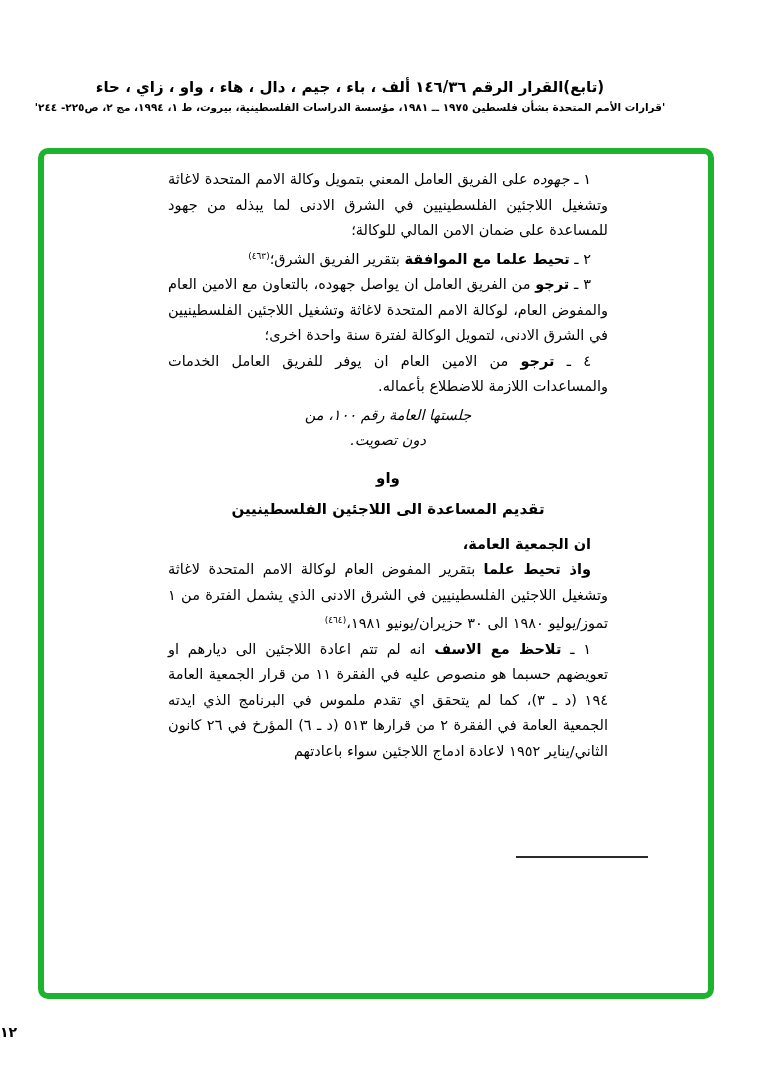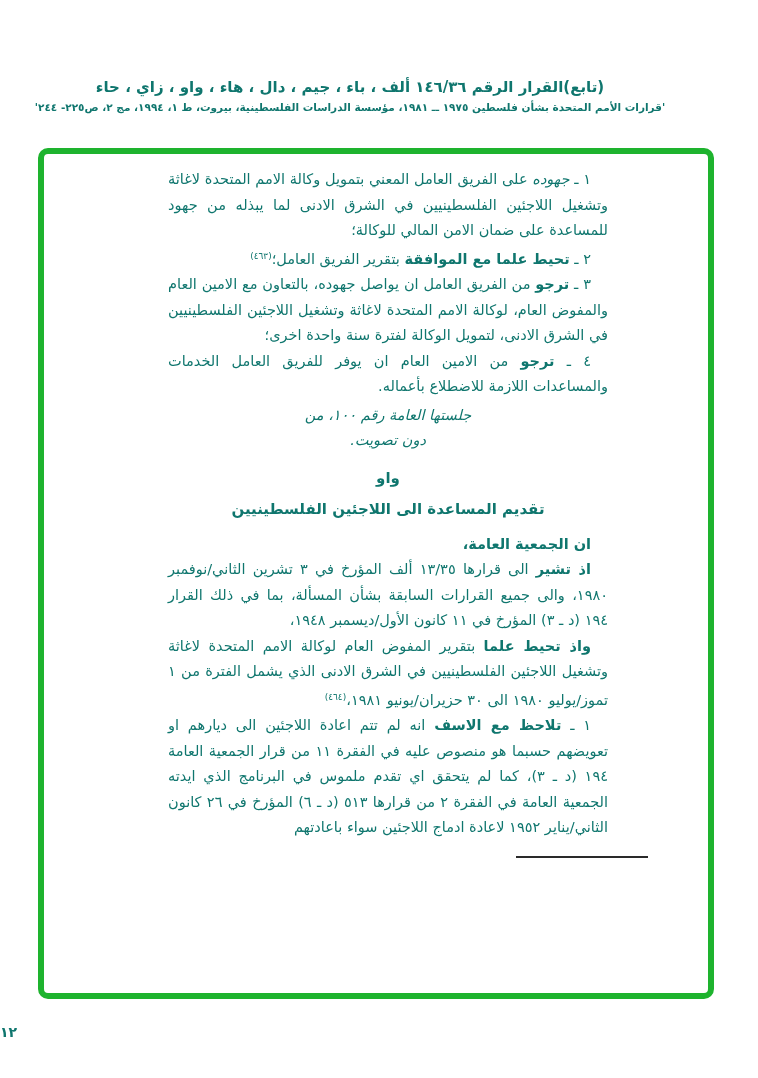--- a/index.html
+++ b/index.html
@@ -1,21 +1,21 @@
 <!DOCTYPE html>
 <html lang="ar"><head>
 <meta charset="utf-8">
 <style>
   html,body{margin:0;padding:0;background:#ffffff;}
   .page{
     position:relative;
     width:758px;height:1050px;
     background:#ffffff;
     font-family:"DejaVu Sans", sans-serif;
-    color:#0f766e;
+    color:#000000;
     overflow:hidden;
   }
   
   .header{
     position:absolute;top:78px;left:24px;width:652px;
     direction:rtl;text-align:center;
   }
   .header-line1{font-size:15px;font-weight:bold;letter-spacing:0;margin:0 0 5px 0;}
   .header-line2{font-size:10.5px;font-weight:bold;margin:0;}
   
@@ -76,37 +76,36 @@
     <p class="header-line1">(تابع)القرار الرقم ١٤٦/٣٦ ألف ، باء ، جيم ، دال ، هاء ، واو ، زاي ، حاء</p>
     <p class="header-line2">'قرارات الأمم المتحدة بشأن فلسطين ١٩٧٥ ــ ١٩٨١، مؤسسة الدراسات الفلسطينية، بيروت، ط ١، ١٩٩٤، مج ٢، ص٢٢٥- ٢٤٤'</p>
   </div>
 
   <div class="frame"></div>
 
   <div class="content">
 
     <div>
         <p class="para indent"><span>١ ـ </span><span style="font-style: italic;">جهوده</span><span> على الفريق العامل المعني بتمويل وكالة الامم المتحدة لاغاثة وتشغيل اللاجئين الفلسطينيين في الشرق الادنى لما يبذله من جهود للمساعدة على ضمان الامن المالي للوكالة؛</span></p>
-        <p class="para indent"><span>٢ ـ </span><span style="font-weight: bold;">تحيط علما مع الموافقة</span><span> بتقرير الفريق العامل؛</span><span class="fnref">(٤٦٣)</span></p>
+        <p class="para indent"><span>٢ ـ </span><span style="font-weight: bold;">تحيط علما مع الموافقة</span><span> بتقرير الفريق الشرق؛</span><span class="fnref">(٤٦٣)</span></p>
         <p class="para indent"><span>٣ ـ </span><span style="font-weight: bold;">ترجو</span><span> من الفريق العامل ان يواصل جهوده، بالتعاون مع الامين العام والمفوض العام، لوكالة الامم المتحدة لاغاثة وتشغيل اللاجئين الفلسطينيين في الشرق الادنى، لتمويل الوكالة لفترة سنة واحدة اخرى؛</span></p>
         <p class="para indent"><span>٤ ـ </span><span style="font-weight: bold;">ترجو</span><span> من الامين العام ان يوفر للفريق العامل الخدمات والمساعدات اللازمة للاضطلاع بأعماله.</span></p>
       </div>
 
     <div class="adoption">
         <div class="fn-line">جلستها العامة رقم ١٠٠، من</div>
         <div class="fn-line">دون تصويت.</div>
       </div>
 
     <div class="section-letter">واو</div>
 
     <div class="section-title">تقديم المساعدة الى اللاجئين الفلسطينيين</div>
 
     <div>
         <p class="para indent"><span style="font-weight: bold;">ان الجمعية العامة،</span></p>
-        <p class="para indent"><span style="font-weight: bold;">اذ تشير</span><span> الى قرارها ١٣/٣٥ ألف المؤرخ في ٣ تشرين الثاني/نوفمبر ١٩٨٠، والى جميع القرارات السابقة بشأن المسألة، بما في ذلك القرار ١٩٤ (د ـ ٣) المؤرخ في ١١ كانون الأول/ديسمبر ١٩٤٨،</span></p>
         <p class="para indent"><span style="font-weight: bold;">واذ تحيط علما</span><span> بتقرير المفوض العام لوكالة الامم المتحدة لاغاثة وتشغيل اللاجئين الفلسطينيين في الشرق الادنى الذي يشمل الفترة من ١ تموز/يوليو ١٩٨٠ الى ٣٠ حزيران/يونيو ١٩٨١،</span><span class="fnref">(٤٦٤)</span></p>
         <p class="para indent"><span>١ ـ </span><span style="font-weight: bold;">تلاحظ مع الاسف</span><span> انه لم تتم اعادة اللاجئين الى ديارهم او تعويضهم حسبما هو منصوص عليه في الفقرة ١١ من قرار الجمعية العامة ١٩٤ (د ـ ٣)، كما لم يتحقق اي تقدم ملموس في البرنامج الذي ايدته الجمعية العامة في الفقرة ٢ من قرارها ٥١٣ (د ـ ٦) المؤرخ في ٢٦ كانون الثاني/يناير ١٩٥٢ لاعادة ادماج اللاجئين سواء باعادتهم</span></p>
       </div>
   </div>
 
   <div class="footnotes">
     <div class="fn-sep"></div>
   </div>
 
   <div class="page-number">١٢</div>

